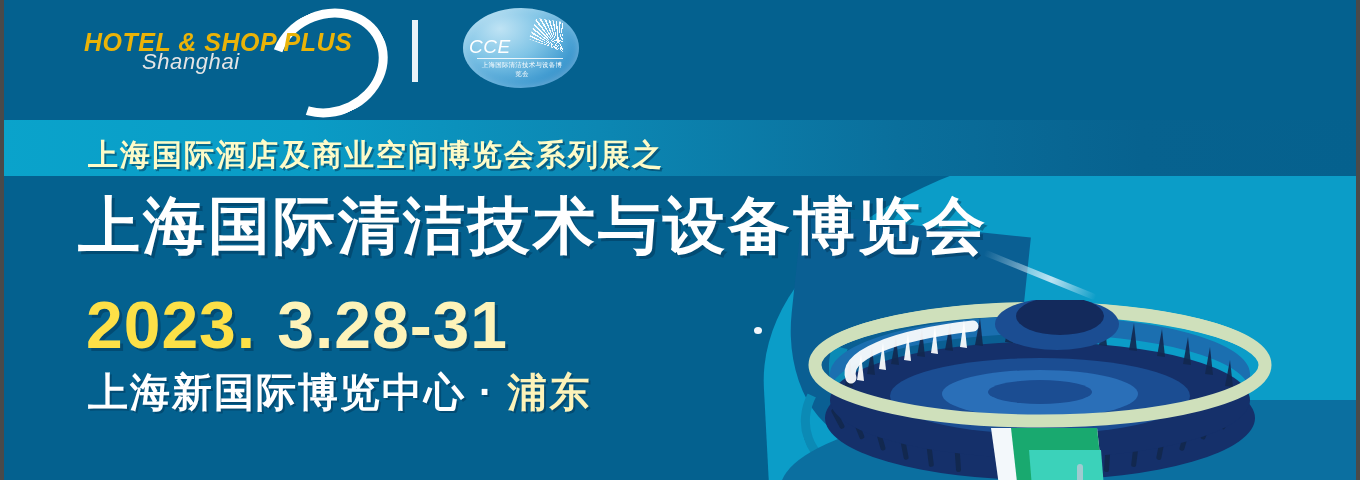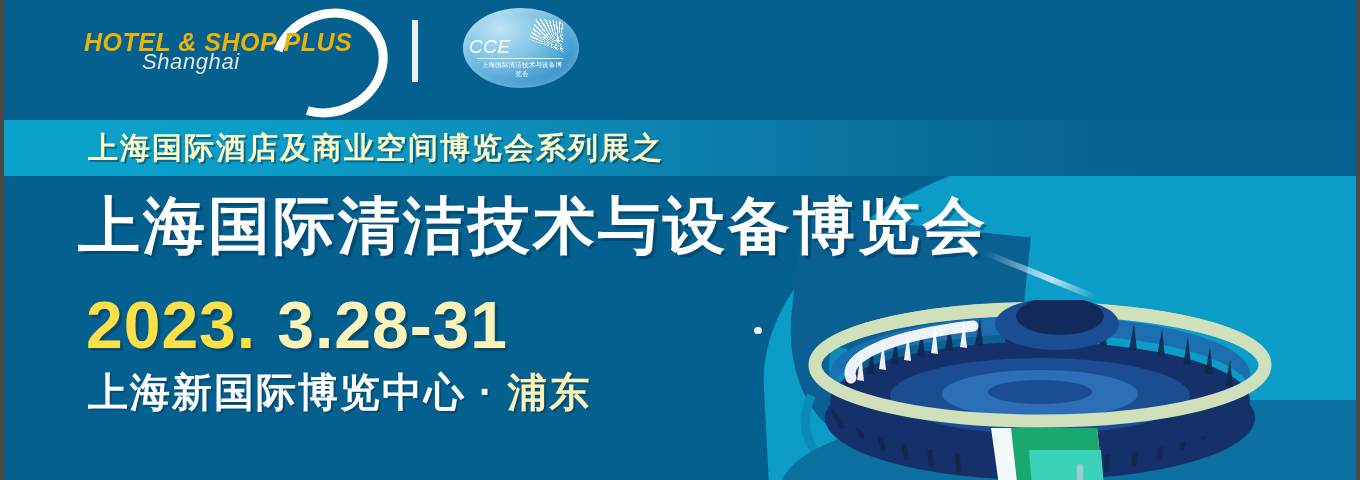--- a/index.html
+++ b/index.html
@@ -117,21 +117,21 @@
         #07628f 84%,
         #05618e 100%);
   }
   .band-inner {
     position: absolute;
     left: 0;
     top: 0;
     width: 100%;
     height: 100%;
     display: flex;
-    align-items: center;
+    align-items: flex-end;
   }
   .band-text {
     margin-left: 88px;
     color: #fdfbc8;
     font-size: 30px;
     font-weight: 700;
     letter-spacing: 2px;
     white-space: nowrap;
     text-shadow: 2px 2px 0 rgba(0,40,70,.45);
   }

